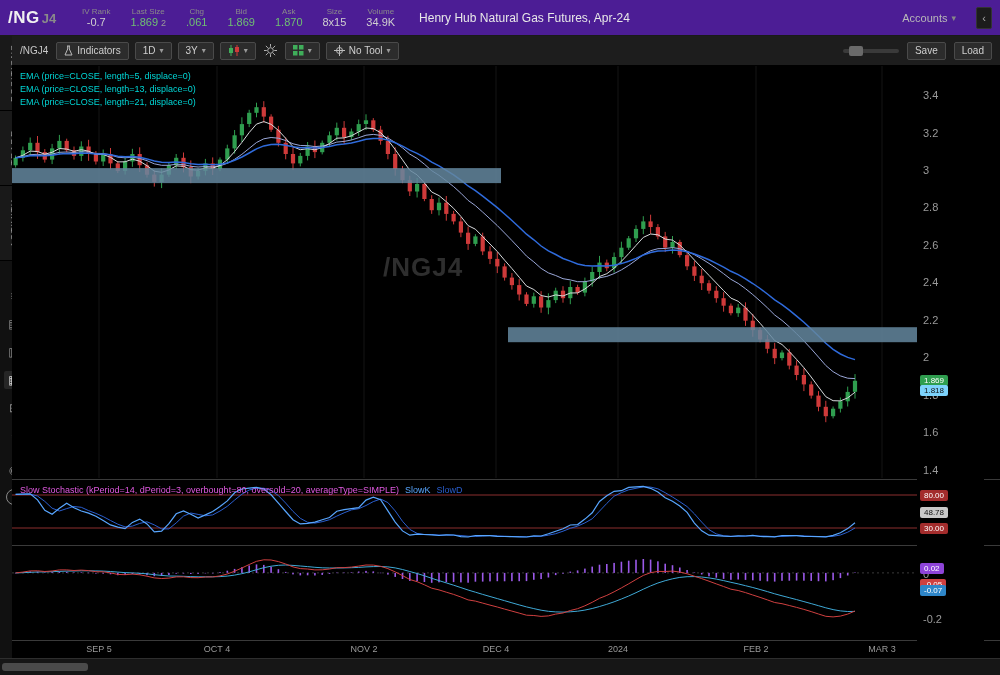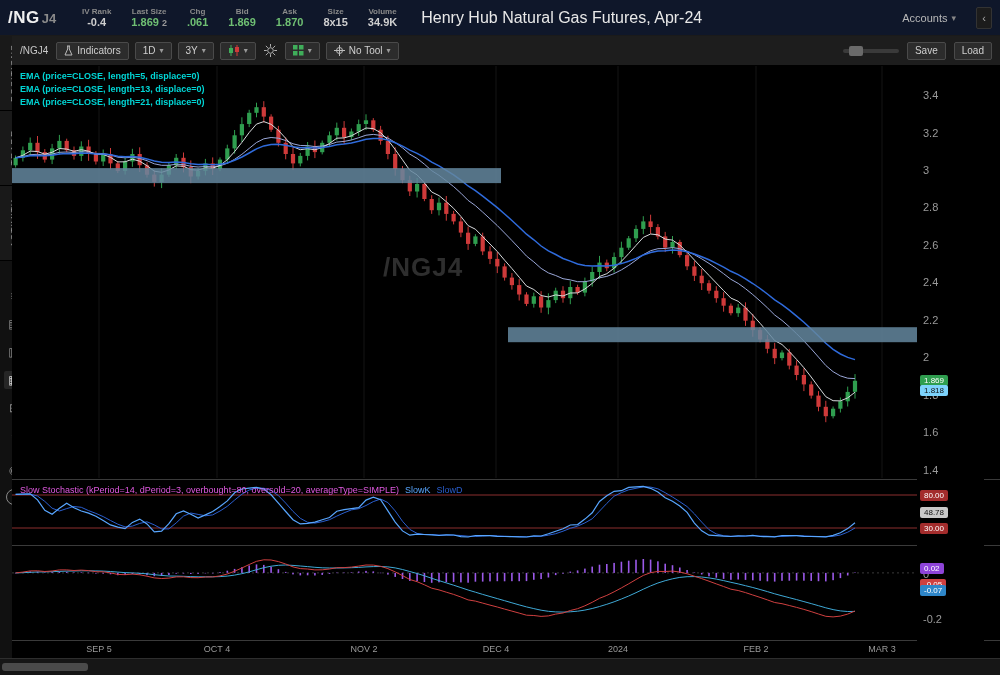--- a/index.html
+++ b/index.html
@@ -1,28 +1,28 @@
 <!DOCTYPE html>
 <html><head>
 <meta charset="utf-8">
 <style>
   html,body{margin:0;padding:0;background:#000;font-family:"Liberation Sans",sans-serif;}
   .app{position:relative;width:1000px;height:675px;background:#000;overflow:hidden;}
 
   
-  .topbar{position:absolute;left:0;top:0;width:1000px;height:36px;background:#0f172a;display:flex;align-items:center;padding:0 8px;box-sizing:border-box;gap:20px;border-bottom:1px solid #1a1a1a;}
+  .topbar{position:absolute;left:0;top:0;width:1000px;height:36px;background:#4c1d95;display:flex;align-items:center;padding:0 8px;box-sizing:border-box;gap:20px;border-bottom:1px solid #1a1a1a;}
   .symbol{display:flex;align-items:baseline;gap:2px;min-width:54px;}
   .sym-main{color:#f0f0f0;font-size:17px;font-weight:bold;letter-spacing:.5px;}
   .sym-suffix{color:#8a8a8a;font-size:13px;font-weight:bold;}
-  .stat{display:flex;flex-direction:column;align-items:center;line-height:1.15;font-weight:bold;}
+  .stat{display:flex;flex-direction:column;align-items:center;line-height:1.15;}
   .stat .lbl{font-size:8px;color:#8a8a8a;}
   .stat .val{font-size:11px;color:#cfcfcf;}
   .stat .val.green{color:#6fbf73;}
   .stat .val .extra{color:#9a9a9a;font-size:9px;margin-left:3px;}
-  .desc{color:#e8e8e8;font-size:16px;margin-left:4px;white-space:nowrap;}
+  .desc{color:#e8e8e8;font-size:12px;margin-left:4px;white-space:nowrap;}
   .tb-spacer{flex:1;}
   .accounts{display:flex;align-items:center;gap:4px;color:#b8b8b8;font-size:11px;cursor:pointer;}
   .accounts .caret{color:#888;font-size:9px;}
   .collapse-btn{background:#1c1c1c;border:1px solid #333;color:#aaa;font-size:11px;width:16px;height:22px;border-radius:2px;padding:0;}
 
   
   .sidebar{position:absolute;left:0;top:36px;width:28px;height:622px;background:#111;border-right:1px solid #000;display:flex;flex-direction:column;align-items:center;}
   .side-tab{width:100%;height:74px;display:flex;align-items:center;justify-content:center;border-bottom:1px solid #000;background:#191919;cursor:pointer;}
   .side-tab span{writing-mode:vertical-rl;transform:rotate(180deg);font-size:9px;letter-spacing:1px;color:#9a9a9a;}
   .side-icons{margin-top:26px;display:flex;flex-direction:column;gap:10px;align-items:center;}
@@ -43,21 +43,21 @@
   .zoom-slider .handle{position:absolute;left:6px;top:-3px;width:14px;height:10px;background:#6a6a6a;border-radius:2px;}
 
   
   .chart-region{position:absolute;left:0;top:30px;right:0;height:592px;background:#000;}
   .panel{position:absolute;left:0;width:905px;overflow:hidden;}
   .panel.price{top:0;height:413px;}
   .panel.stoch{top:414px;height:65px;}
   .panel.macd{top:480px;height:94px;}
   .divider{position:absolute;left:0;right:0;height:1px;background:#3a3a3a;}
   .legend{position:absolute;left:8px;top:4px;font-size:9px;line-height:13px;z-index:5;pointer-events:none;white-space:nowrap;}
-  .ema-legend div{color:#00d5d5;font-weight:bold;}
+  .ema-legend div{color:#00d5d5;}
   .lg-magenta{color:#e159e1;}
   .lg-slowk{color:#58a6ff;margin-left:6px;}
   .lg-slowd{color:#2a5fd0;margin-left:6px;}
   .lg-value{color:#cf4040;margin-left:6px;}
   .lg-avg{color:#3fa9d6;margin-left:6px;}
   .lg-diff{color:#9b59e8;margin-left:6px;}
   .watermark{position:absolute;left:41%;top:45%;color:#2e2e2e;font-size:26px;font-weight:bold;letter-spacing:1px;z-index:1;pointer-events:none;}
   svg{display:block;}
 
   
@@ -78,21 +78,21 @@
 
 <div class="app">
 
   <header class="topbar">
     <div class="symbol">
       <span class="sym-main">/NG</span>
       <span class="sym-suffix">J4</span>
     </div>
     <div class="stat">
       <span class="lbl">IV Rank</span>
-      <span class="val">-0.4</span>
+      <span class="val">-0.7</span>
     </div>
     <div class="stat">
       <span class="lbl">Last Size</span>
       <span class="val green"><span>1.869</span><span class="extra">2</span></span>
     </div>
     <div class="stat">
       <span class="lbl">Chg</span>
       <span class="val green">.061</span>
     </div>
     <div class="stat">

